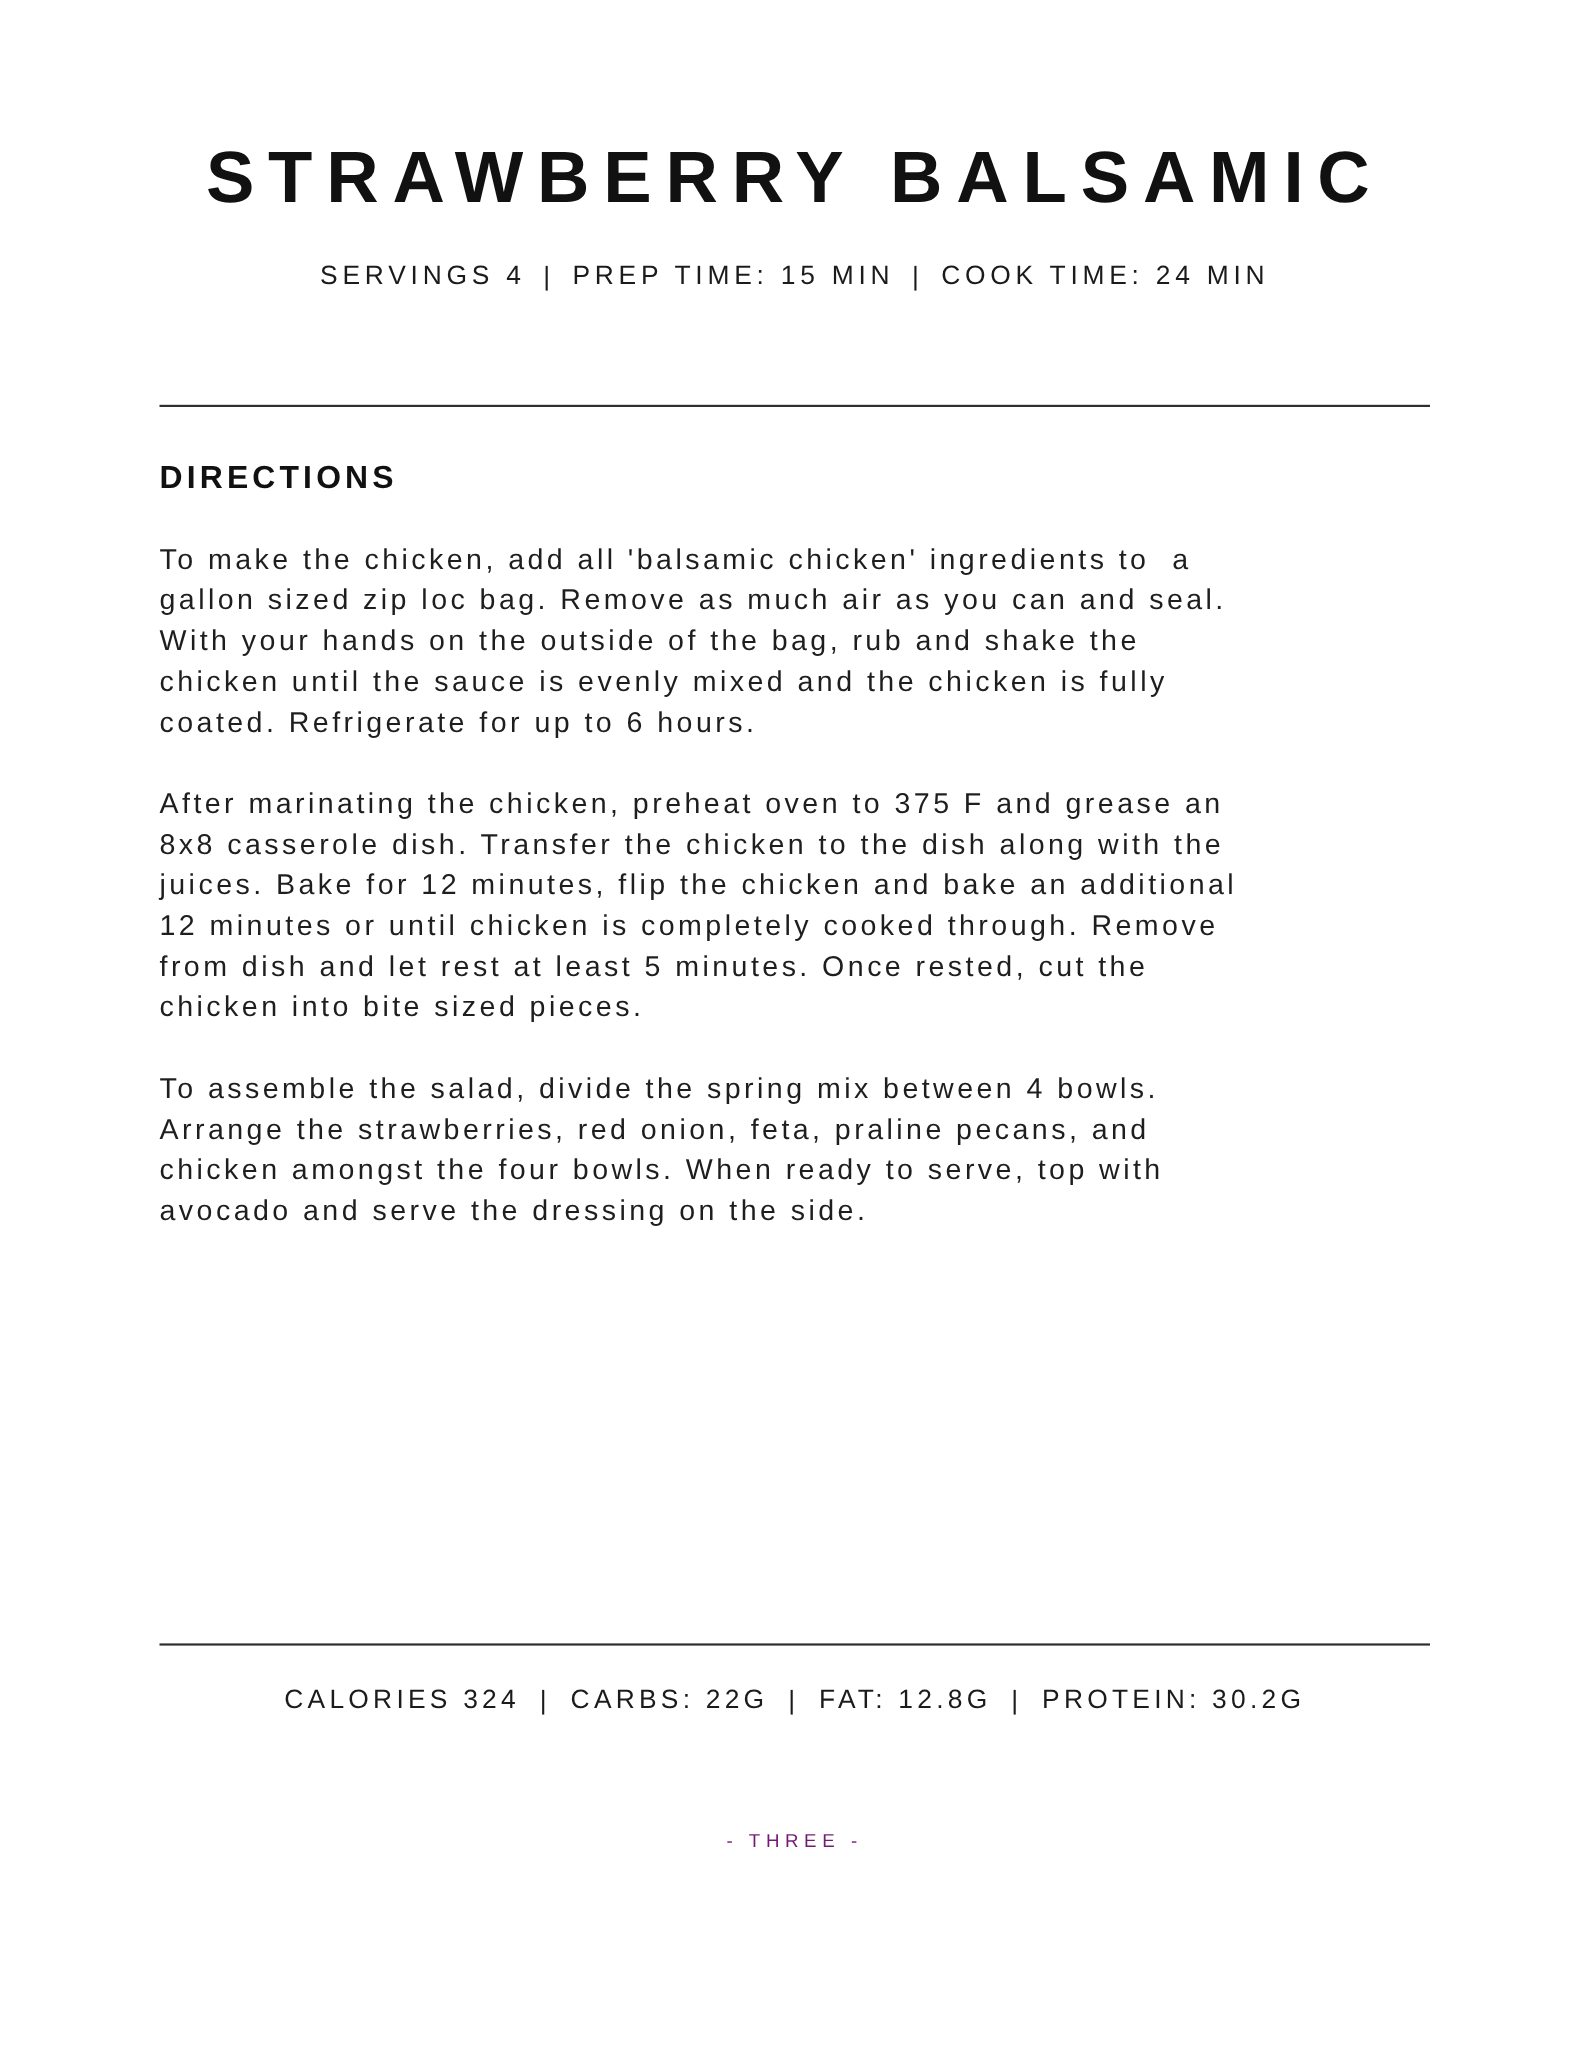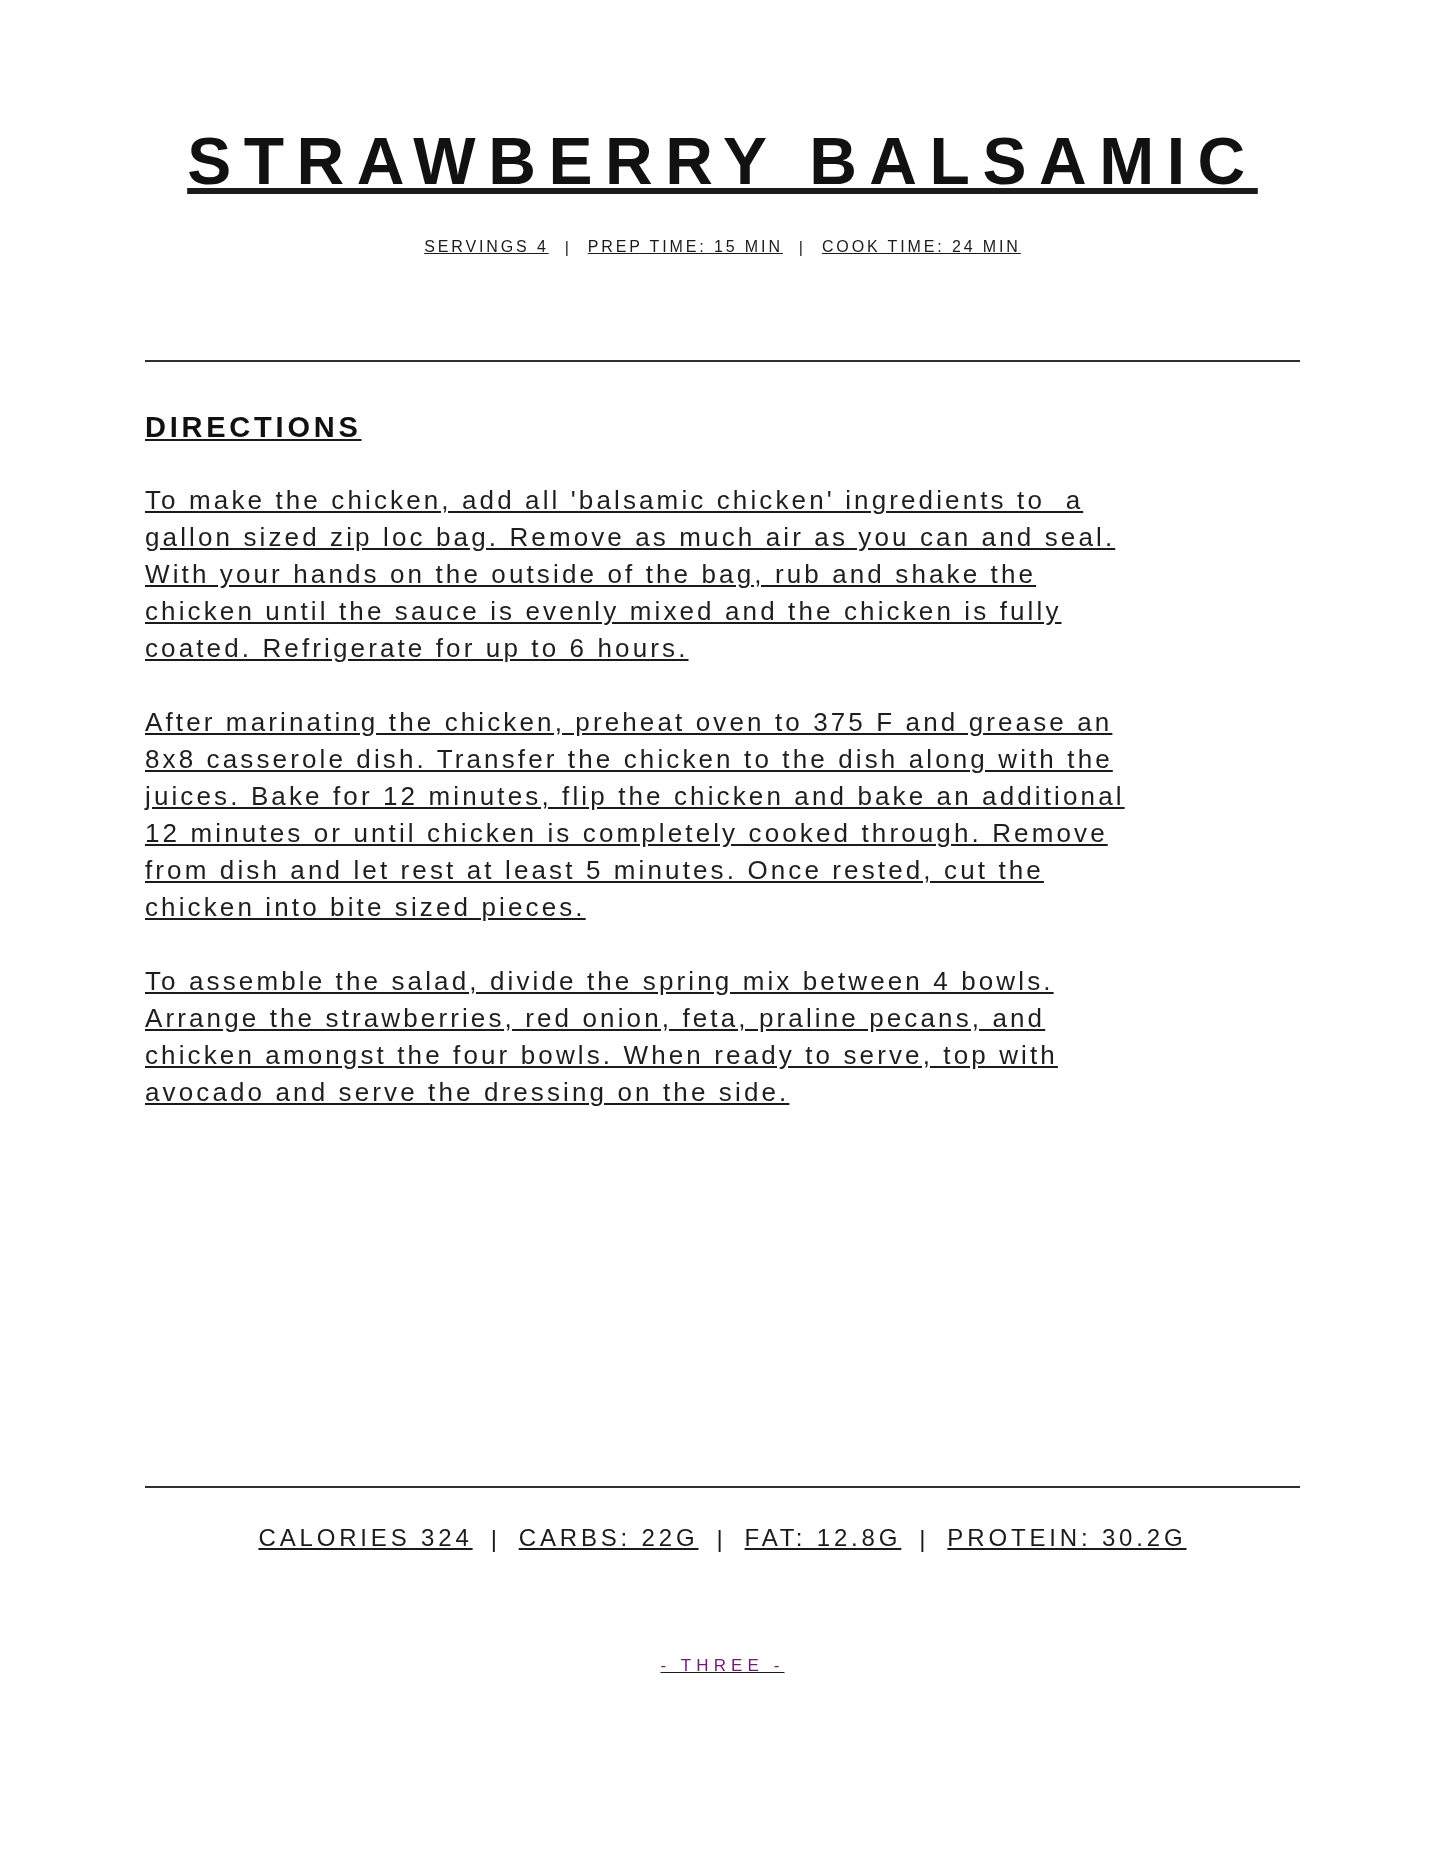--- a/index.html
+++ b/index.html
@@ -9,40 +9,39 @@
   }
   .page {
     position: relative;
     width: 1445px;
     height: 1871px;
     margin: 0 auto;
     background: #ffffff;
     font-family: "Liberation Sans", sans-serif;
     color: #1b1b1b;
     overflow: hidden;
-    text-decoration: underline;
   }
   .content {
     margin: 0 145px;
   }
   .recipe-title {
     margin: 0;
     padding-top: 128px;
     text-align: center;
     font-size: 66px;
     line-height: 1;
     font-weight: 700;
     letter-spacing: 0.19em;
     white-space: nowrap;
     color: #111111;
   }
   .recipe-meta {
     margin-top: 45px;
     text-align: center;
-    font-size: 16px;
+    font-size: 24px;
     line-height: 1;
     font-weight: 400;
     letter-spacing: 0.18em;
     white-space: nowrap;
     color: #1b1b1b;
   }
   .recipe-meta .pipe {
     display: inline-block;
     margin: 0 16px;
     transform: translateY(1px);

